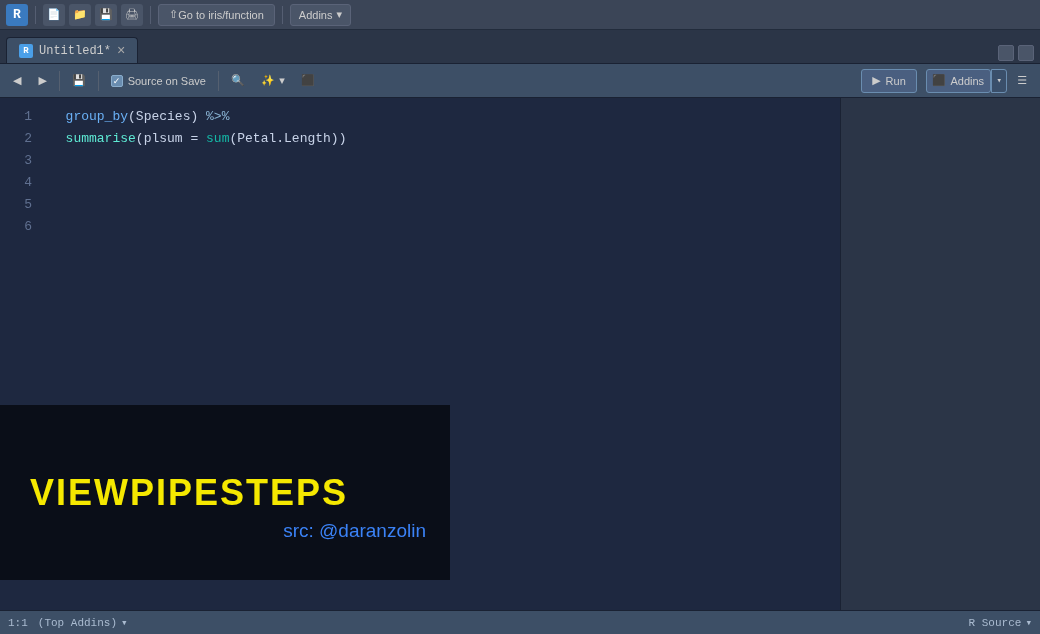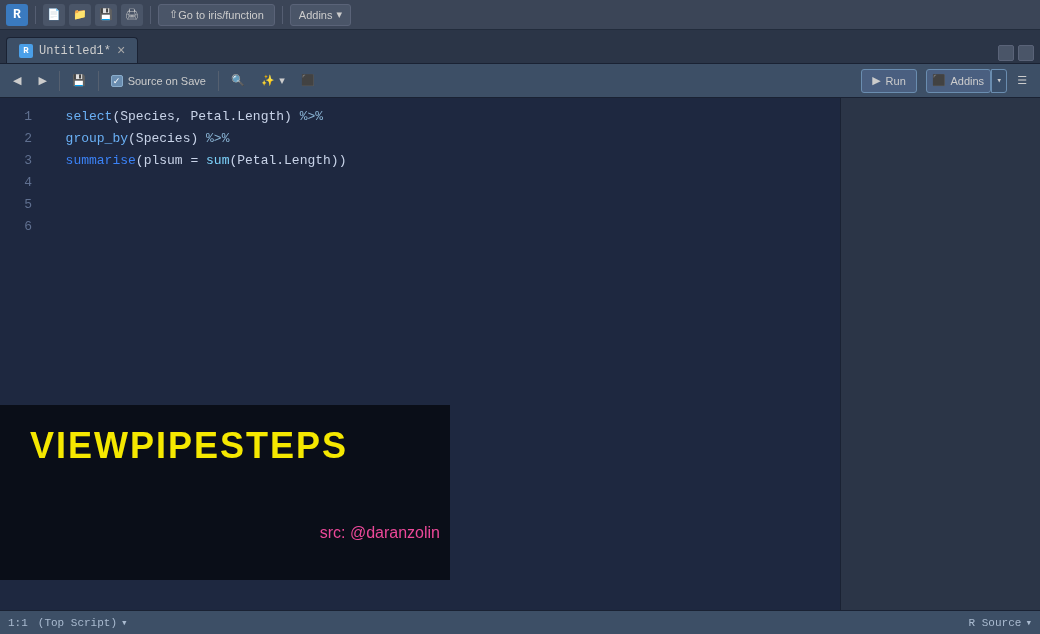--- a/index.html
+++ b/index.html
@@ -281,36 +281,37 @@
     
     .overlay-panel {
       position: absolute;
       bottom: 30px;
       left: 0;
       width: 450px;
       height: 175px;
       background: #0a0e18;
       display: flex;
       flex-direction: column;
+      justify-content: center;
       padding: 20px 30px;
     }
     .overlay-title {
       color: #f5e800;
       font-size: 36px;
       font-weight: 900;
       font-family: Arial Black, sans-serif;
       text-transform: uppercase;
       letter-spacing: 2px;
     }
     .overlay-credit {
       position: absolute;
       bottom: 38px;
-      right: 10px;
-      color: #ec4899;
-      font-size: 16px;
+      right: 24px;
+      color: #3b82f6;
+      font-size: 19px;
       font-family: Arial, sans-serif;
     }
 
     
     .right-panel {
       width: 200px;
       background: #2b3547;
       border-left: 1px solid #1a2233;
       flex-shrink: 0;
     }
@@ -427,43 +428,42 @@
       <div class="code-content">
         <div class="line-numbers">
           <span>1</span>
           <span>2</span>
           <span>3</span>
           <span>4</span>
           <span>5</span>
           <span>6</span>
         </div>
         <div class="code-lines">
-          <div class="code-line">  <span style="color:#6ab0f5">select</span>(Species, Petal.Length) <span style="color:#8ab4d4">%&gt;%</span></div>
           <div class="code-line">  <span style="color:#6ab0f5">group_by</span>(Species) <span style="color:#8ab4d4">%&gt;%</span></div>
-          <div class="code-line">  <span style="color:#3b82f6">summarise</span>(plsum = <span style="color:#7dd3fc">sum</span>(Petal.Length))</div>
+          <div class="code-line">  <span style="color:#5eead4">summarise</span>(plsum = <span style="color:#14b8a6">sum</span>(Petal.Length))</div>
           <div class="code-line"> </div>
         </div>
       </div>
     </div>
 
     <div class="right-panel"></div>
   </div>
 
   <div class="overlay-panel">
     <div class="overlay-title">ViewPipeSteps</div>
     <div class="overlay-credit">src: @daranzolin</div>
   </div>
 </div>
 
 <div class="status-bar">
   <div class="status-item">
     <span>1:1</span>
   </div>
   <div class="status-item">
-    <span>(Top Script)</span>
+    <span>(Top Addins)</span>
     <span>▾</span>
   </div>
   <div class="status-spacer"></div>
   <div class="status-item">
     <span>R Source</span>
     <span>▾</span>
   </div>
 </div>
 
 </body></html>

